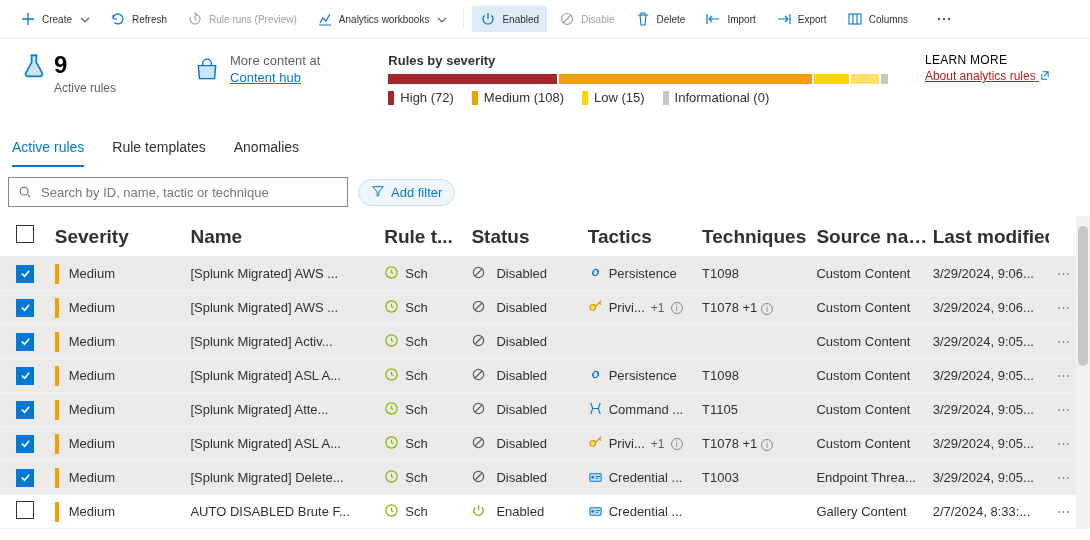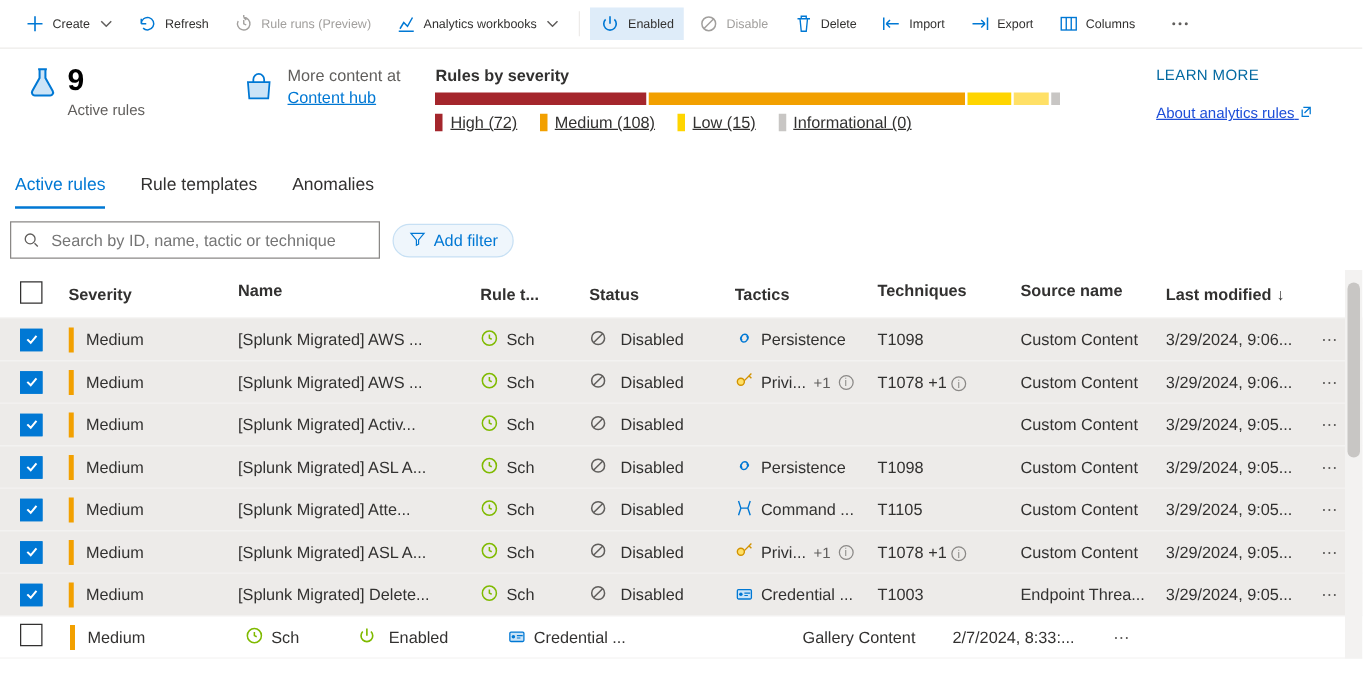--- a/index.html
+++ b/index.html
@@ -14,45 +14,45 @@
   .tool-sep { width: 1px; height: 20px; background: #edebe9; margin: 0 4px; }
 
   .summary { display: flex; align-items: flex-start; padding: 14px 20px 14px 20px; gap: 28px; }
   .kpi { display: flex; align-items: flex-start; gap: 6px; }
   .kpi-num { font-size: 24px; font-weight: 600; color: #000; line-height: 1; }
   .kpi-label { font-size: 12px; color: #605e5c; margin-top: 4px; }
   .hub { display: flex; align-items: center; gap: 10px; margin-left: 50px; }
   .hub-text { font-size: 13px; color: #605e5c; line-height: 1.3; }
   .hub-link { color: #0078d4; }
   
-  .sev-block { flex: 1; }
+  .sev-block { flex: 1; margin-left: 40px; }
   .sev-title { font-size: 13px; font-weight: 600; margin-bottom: 6px; }
   .sev-bar { display: flex; height: 10px; width: 500px; margin-bottom: 6px; }
   .sev-seg-high { background: #a4262c; flex: 72; }
   .sev-seg-med { background: #f2a000; flex: 108; margin-left: 2px; }
   .sev-seg-low { background: #ffd500; flex: 15; margin-left: 2px; }
   .sev-seg-low2 { background: #ffe066; flex: 12; margin-left: 2px; }
   .sev-seg-info { background: #c8c6c4; flex: 3; margin-left: 2px; }
   .sev-legend { display: flex; gap: 18px; font-size: 13px; }
-  .sev-item { display: flex; align-items: center; gap: 6px; text-decoration: underline; }
+  .sev-item { display: flex; align-items: center; gap: 6px; }
   .sev-box { width: 6px; height: 14px; display: inline-block; }
   
   .learn { margin-left: auto; font-size: 12px; text-align: left; padding-right: 20px; }
-  .learn-title { color: #0369a1; margin-bottom: 16px; letter-spacing: 0.3px; }
-  .learn-link { color: #1d4ed8; }
+  .learn-title { color: #000000; margin-bottom: 2px; letter-spacing: 0.3px; }
+  .learn-link { color: #b91c1c; }
   
   .tabs { display: flex; gap: 28px; padding: 0 12px; border-bottom: 0; margin-top: 10px; }
   .tab { padding: 10px 0; font-size: 14px; cursor: pointer; color: #323130; }
   .tab.active { color: #0078d4; border-bottom: 2px solid #0078d4; }
   
   .filterbar { display: flex; gap: 10px; padding: 10px 8px; align-items: center; }
-  .search { display: flex; align-items: center; gap: 8px; border: 1px solid #8a8886; padding: 4px 8px; width: 296px; height: 30px; }
+  .search { display: flex; align-items: center; gap: 8px; border: 1px solid #8a8886; padding: 4px 8px; width: 340px; height: 30px; }
   .search input { border: none; outline: none; flex: 1; font-size: 13px; }
   .addfilter { display: flex; align-items: center; gap: 6px; border: 1px solid #c7e0f4; background: #eff6fc; padding: 4px 12px; border-radius: 16px; color: #0078d4; cursor: pointer; }
-  .gridhead { display: flex; padding: 8px 12px 8px 16px; font-weight: 600; font-size: 13px; color: #323130; border-bottom: 1px solid #edebe9; }
+  .gridhead { display: flex; align-items: center; padding: 8px 12px 8px 16px; font-weight: 600; font-size: 19px; color: #323130; border-bottom: 1px solid #edebe9; }
   .gridrow { display: flex; align-items: center; padding: 8px 12px 8px 16px; font-size: 13px; border-bottom: 1px solid #f3f2f1; height: 34px; }
   .gridrow.sel { background: #edebe9; }
   
   .col-chk { width: 40px; }
   .col-sev { width: 140px; display: flex; align-items: center; gap: 10px; }
   .sev-bar-cell { width: 4px; height: 20px; background: #f2a000; }
   .col-name { width: 200px; overflow: hidden; text-overflow: ellipsis; white-space: nowrap; }
   .col-rt { width: 90px; display: flex; align-items: center; gap: 6px; }
   .col-status { width: 120px; display: flex; align-items: center; gap: 10px; }
   .col-tactics { width: 118px; display: flex; align-items: center; gap: 6px; overflow: hidden; }
@@ -531,20 +531,21 @@
     <div class="col-src">Endpoint Threa...</div>
     <div class="col-mod">3/29/2024, 9:05...</div>
     <div class="col-more">⋯</div>
     </div>
     <div class="gridrow">
     <div class="col-chk"><span class="chk "></span></div>
     <div class="col-sev">
         <span class="sev-bar-cell"></span>
         <span>Medium</span>
       </div>
+    <div class="col-name">AUTO DISABLED Brute F...</div>
     <div class="col-rt">
         <span><svg viewBox="0 0 16 16" width="15" height="15">
             <circle cx="8" cy="8" r="6" stroke="#7fba00" stroke-width="1.3" fill="none"></circle>
             <path d="M8 5v3l2 1" stroke="#7fba00" stroke-width="1.3" fill="none"></path>
           </svg></span>
         <span>Sch</span>
       </div>
     <div class="col-status">
         <span><svg viewBox="0 0 16 16" width="15" height="15">
             <path d="M8 2v6M4.5 4.5a5 5 0 1 0 7 0" stroke="#7fba00" stroke-width="1.4" fill="none"></path>

